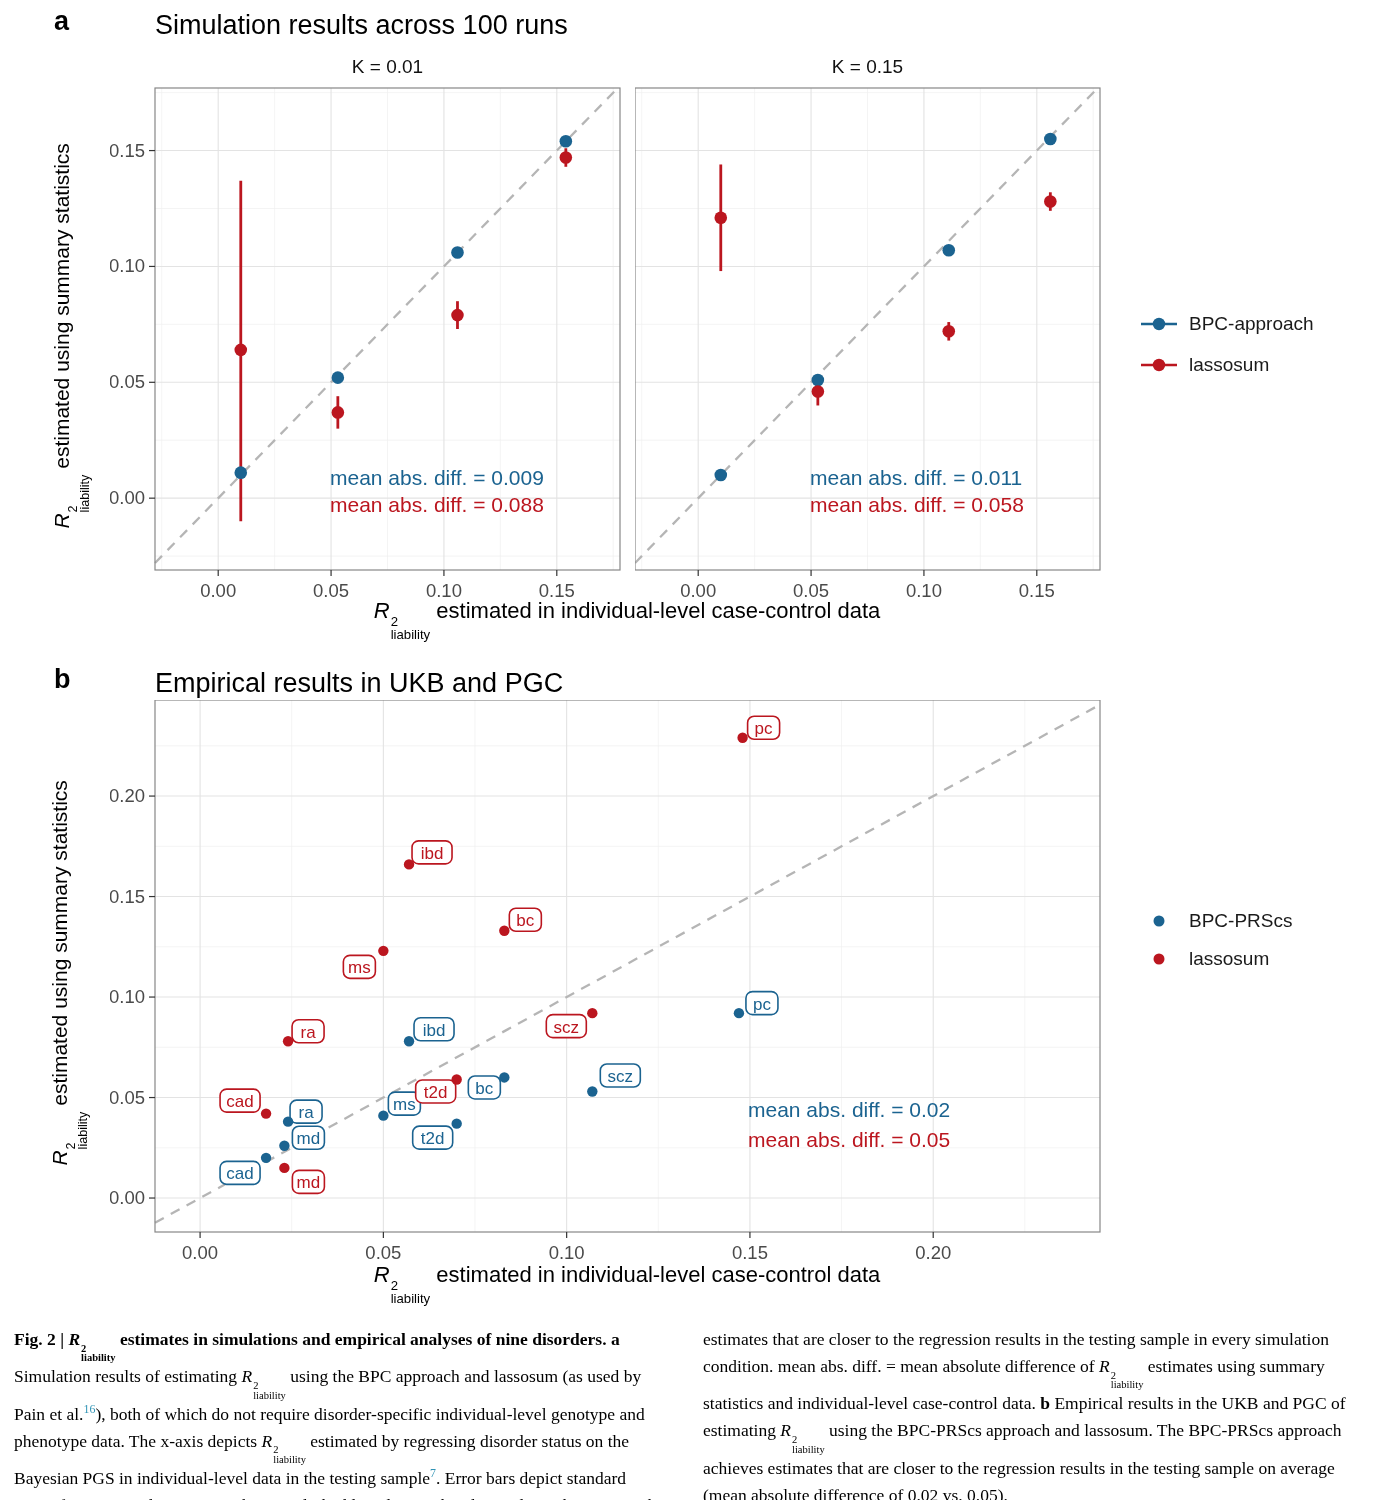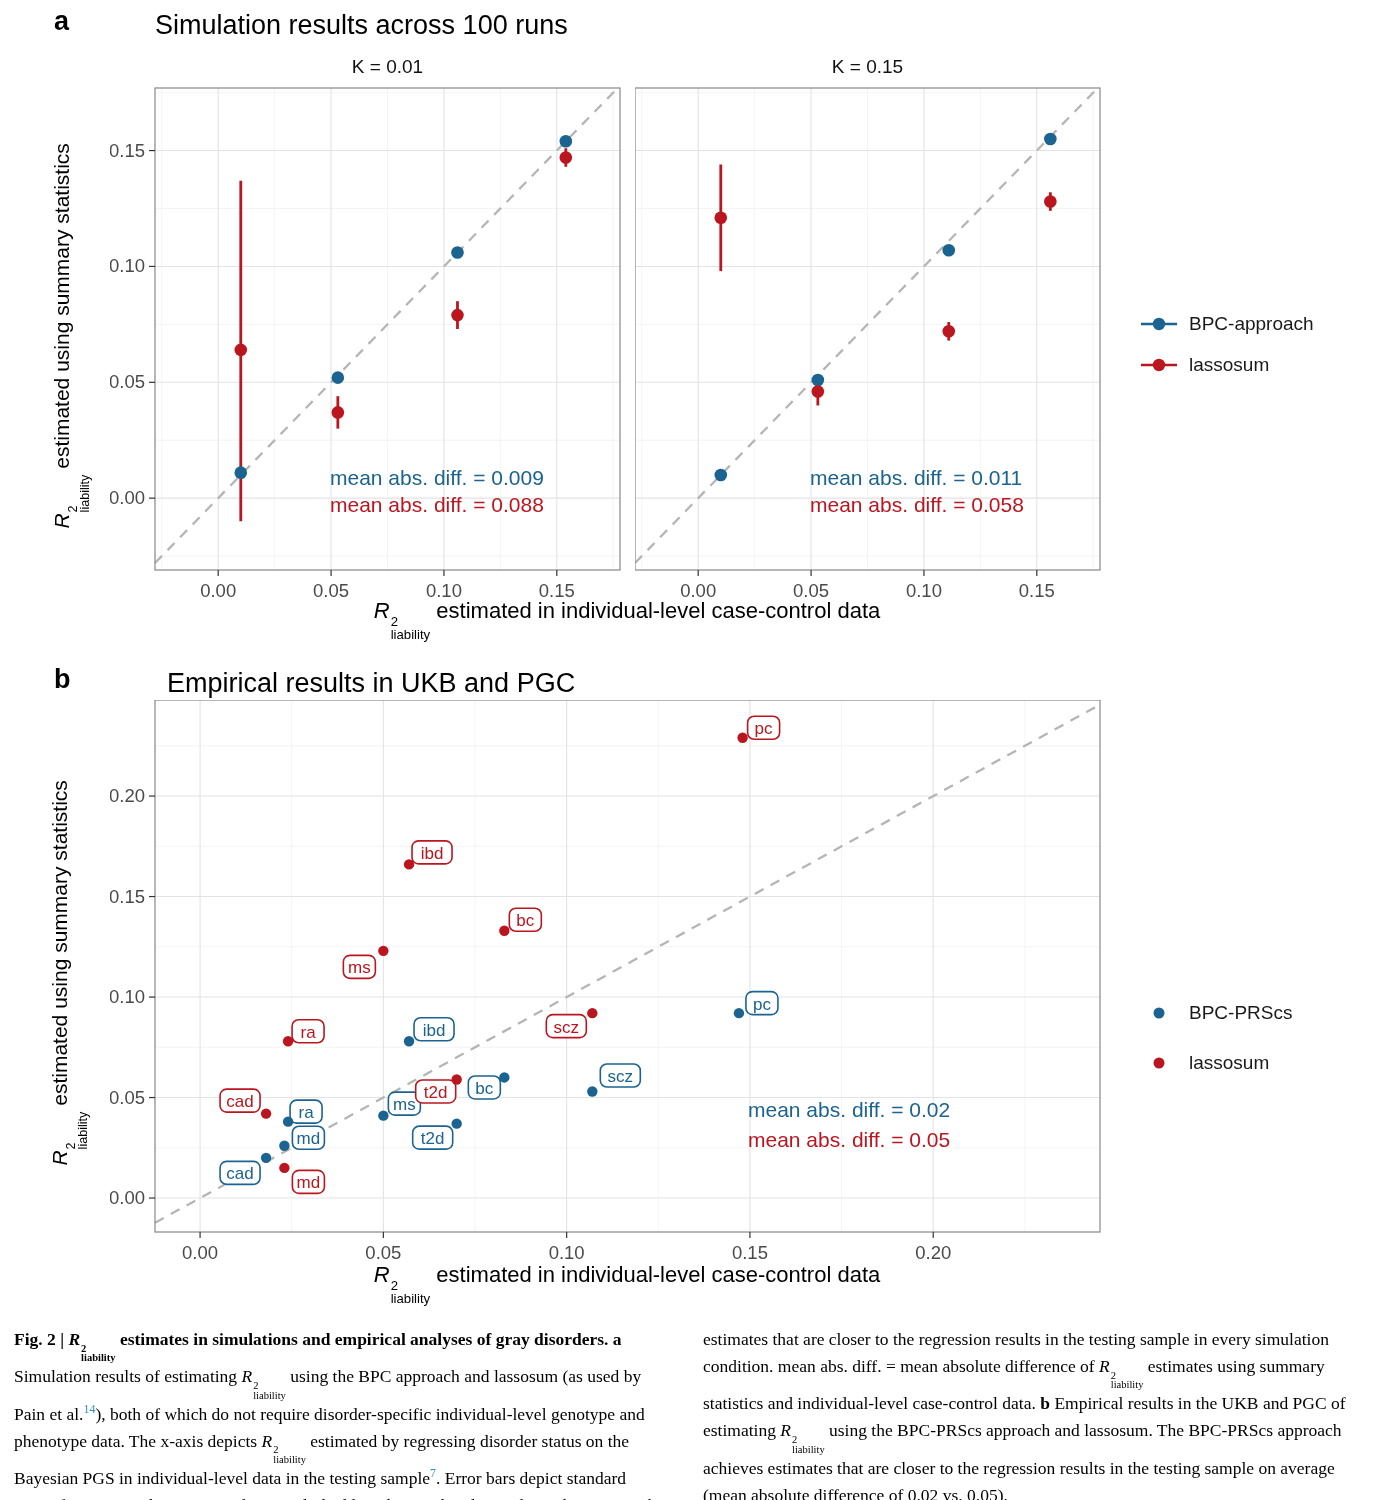--- a/index.html
+++ b/index.html
@@ -160,21 +160,21 @@
           <svg width="38" height="16">
             <line x1="1" x2="37" y1="8" y2="8" stroke="#BB161F" stroke-width="2.4"></line>
             <circle cx="19" cy="8" r="6.2" fill="#BB161F"></circle>
           </svg>
         </span>
       <span class="lg-label">lassosum</span>
     </div>
   </div>
 
   <div class="panel-letter" style="left:54px;top:664px;">b</div>
-  <div class="panel-title" style="left:167px;top:668px;">Empirical results in UKB and PGC</div>
+  <div class="panel-title" style="left:155px;top:668px;">Empirical results in UKB and PGC</div>
 
   <div id="chart-emp" class="chart" style="left:110px;top:700px;"><svg width="992" height="578" viewBox="0 0 992 578">
         <rect x="45" y="0" width="945" height="532" fill="#ffffff"></rect>
         <line x1="181.72808378588056" x2="181.72808378588056" y1="0" y2="532" stroke="#efefef" stroke-width="0.7"></line>
         <line x1="365.00969743987594" x2="365.00969743987594" y1="0" y2="532" stroke="#efefef" stroke-width="0.7"></line>
         <line x1="548.2913110938712" x2="548.2913110938712" y1="0" y2="532" stroke="#efefef" stroke-width="0.7"></line>
         <line x1="731.5729247478666" x2="731.5729247478666" y1="0" y2="532" stroke="#efefef" stroke-width="0.7"></line>
         <line x1="914.8545384018621" x2="914.8545384018621" y1="0" y2="532" stroke="#efefef" stroke-width="0.7"></line>
         <line x1="45" x2="990" y1="447.7884397431054" y2="447.7884397431054" stroke="#efefef" stroke-width="0.7"></line>
         <line x1="45" x2="990" y1="347.2973177181716" y2="347.2973177181716" stroke="#efefef" stroke-width="0.7"></line>
@@ -273,21 +273,21 @@
 
   <div class="ylab" style="left:-201px;top:952px;"><span class="rsq"><span class="rr">R</span><span class="ss">
           <span>2</span>
           <span>liability</span>
         </span></span><span> estimated using summary statistics</span></div>
   <div class="xlab" style="left:177px;top:1262px;"><span class="rsq"><span class="rr">R</span><span class="ss">
           <span>2</span>
           <span>liability</span>
         </span></span><span> estimated in individual-level case-control data</span></div>
 
-  <div class="legend" style="left:1140px;top:1000px;row-gap:24px;">
+  <div class="legend" style="left:1140px;top:908px;row-gap:12px;">
     <div class="legend-item">
       <span class="lg-icon">
           <svg width="38" height="16">
             <circle cx="19" cy="8" r="5.5" fill="#1B6390"></circle>
           </svg>
         </span>
       <span class="lg-label">BPC-PRScs</span>
     </div>
     <div class="legend-item">
       <span class="lg-icon">
@@ -295,24 +295,24 @@
             <circle cx="19" cy="8" r="5.5" fill="#BB161F"></circle>
           </svg>
         </span>
       <span class="lg-label">lassosum</span>
     </div>
   </div>
 
   <div class="caption" style="left:14px;top:1326px;width:655px;"><span class="seg-b">Fig. 2 | </span><span class="rsq bold"><span class="rr">R</span><span class="ss">
           <span>2</span>
           <span>liability</span>
-        </span></span><span class="seg-b"> estimates in simulations and empirical analyses of gray disorders. </span><span class="seg-b">a</span><span> Simulation results of estimating </span><span class="rsq"><span class="rr">R</span><span class="ss">
-          <span>2</span>
-          <span>liability</span>
-        </span></span><span> using the BPC approach and lassosum (as used by Pain et al.</span><span class="ref">14</span><span>), both of which do not require disorder-specific individual-level genotype and phenotype data. The x-axis depicts </span><span class="rsq"><span class="rr">R</span><span class="ss">
+        </span></span><span class="seg-b"> estimates in simulations and empirical analyses of nine disorders. </span><span class="seg-b">a</span><span> Simulation results of estimating </span><span class="rsq"><span class="rr">R</span><span class="ss">
+          <span>2</span>
+          <span>liability</span>
+        </span></span><span> using the BPC approach and lassosum (as used by Pain et al.</span><span class="ref">16</span><span>), both of which do not require disorder-specific individual-level genotype and phenotype data. The x-axis depicts </span><span class="rsq"><span class="rr">R</span><span class="ss">
           <span>2</span>
           <span>liability</span>
         </span></span><span> estimated by regressing disorder status on the Bayesian PGS in individual-level data in the testing sample</span><span class="ref">7</span><span>. Error bars depict standard errors for 100 simulation runs. The gray dashed line depicts the identity line when y = x. The BPC approach achieves mean</span></div>
   <div class="caption" style="left:703px;top:1326px;width:658px;"><span>estimates that are closer to the regression results in the testing sample in every simulation condition. mean abs. diff. = mean absolute difference of </span><span class="rsq"><span class="rr">R</span><span class="ss">
           <span>2</span>
           <span>liability</span>
         </span></span><span> estimates using summary statistics and individual-level case-control data. </span><span class="seg-b">b</span><span> Empirical results in the UKB and PGC of estimating </span><span class="rsq"><span class="rr">R</span><span class="ss">
           <span>2</span>
           <span>liability</span>
         </span></span><span> using the BPC-PRScs approach and lassosum. The BPC-PRScs approach achieves estimates that are closer to the regression results in the testing sample on average (mean absolute difference of 0.02 vs. 0.05).</span></div>

